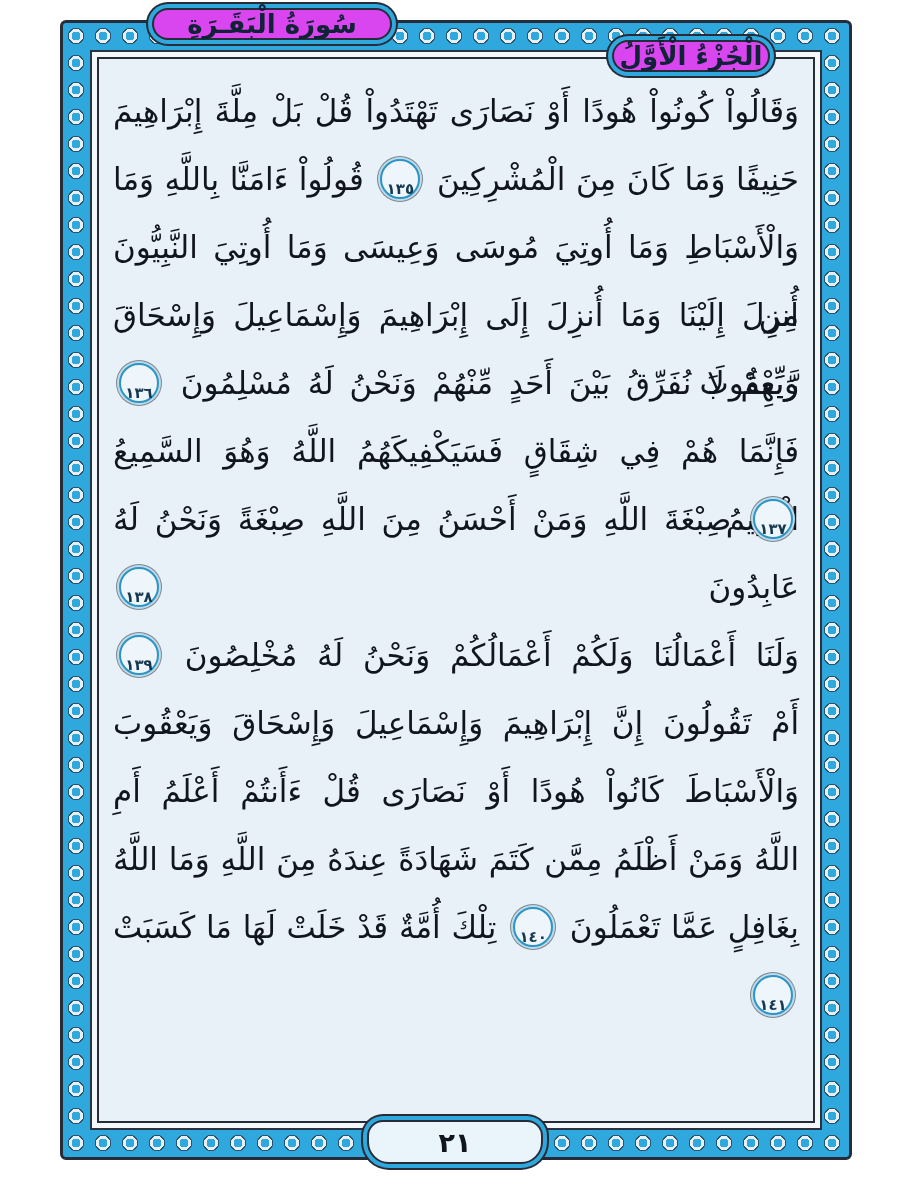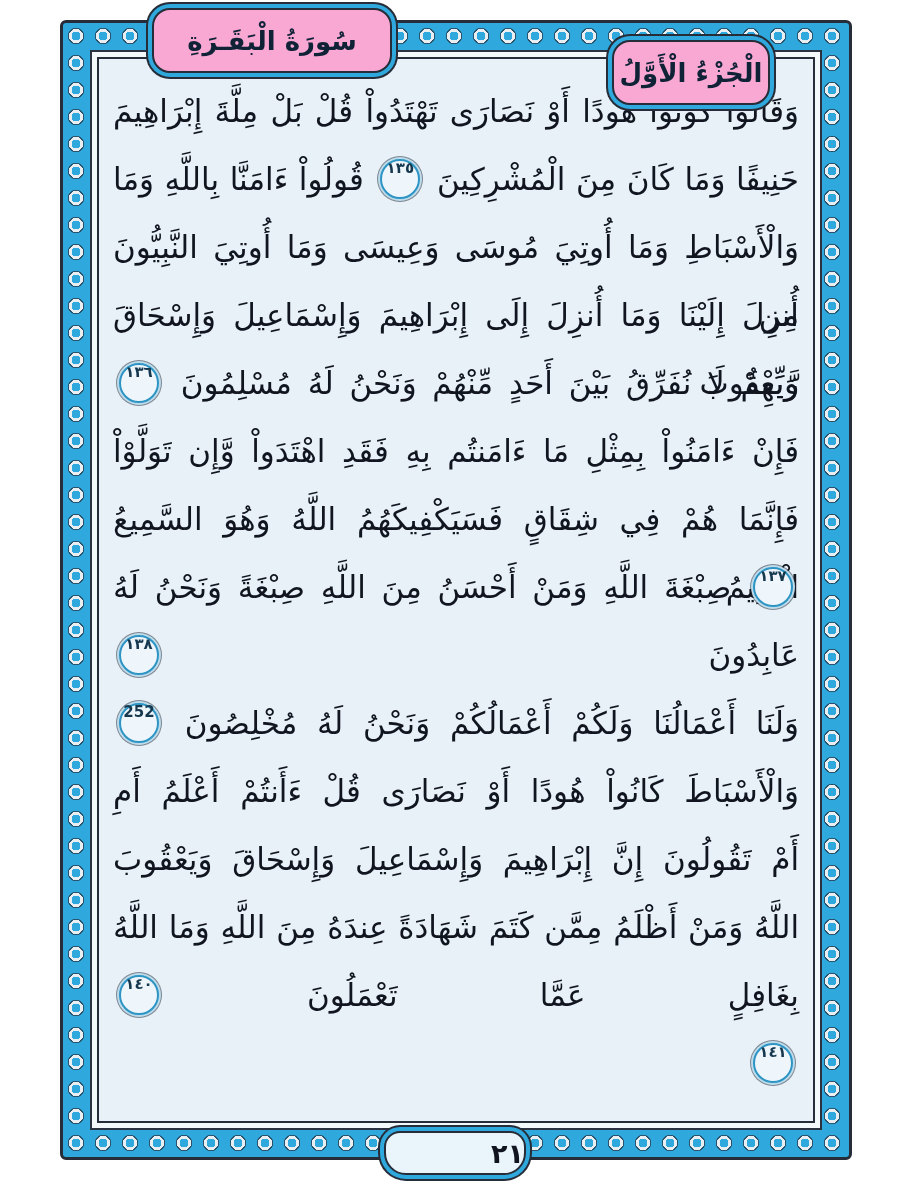--- a/index.html
+++ b/index.html
@@ -62,67 +62,67 @@
     white-space:normal;
     overflow:visible;
   }
   .qt{letter-spacing:0;}
 
   
   .ayah{
     display:inline-flex;
     width:36px;height:36px;
     border-radius:50%;
-    align-items:flex-start;justify-content:center;
+    align-items:flex-end;justify-content:center;
     background:#eef6fb;
     border:2px solid #2e94c4;
     box-shadow:0 0 0 2px #bcdcec, 0 0 0 3px rgba(38,44,56,.55);
     vertical-align:middle;
     margin:0 6px;
     position:relative;top:-3px;
   }
   .ayah .anum{
     font-size:15px;
     font-weight:700;
     color:#16384f;
     line-height:1;
   }
 
   
   .cartouche{
     position:absolute;
     top:8px;
-    height:65px;
+    height:32px;
     box-sizing:border-box;
-    background:#f9a8d4;
+    background:#d946ef;
     border:2px solid #262c38;
     border-radius:18px;
     box-shadow:0 0 0 4px #2fa8dd, 0 0 0 6px #262c38;
     display:flex;align-items:center;justify-content:center;
     z-index:6;
     color:#0f2236;
     font-weight:700;
     font-size:26px;
   }
   .cartouche-surah{left:152px;width:240px;}
   .cartouche-juz{left:612px;width:158px;margin-top:32px;}
 
   
   .page-tab{
     position:absolute;
     left:50%;
     transform:translateX(-50%);
-    bottom:25px;
-    width:142px;height:44px;
+    bottom:36px;
+    width:176px;height:44px;
     box-sizing:border-box;
     background:#eaf4fb;
     border:2px solid #262c38;
     border-radius:16px 16px 22px 22px;
     box-shadow:0 0 0 4px #2fa8dd, 0 0 0 6px #262c38;
-    display:flex;align-items:center;justify-content:flex-start;
+    display:flex;align-items:center;justify-content:center;
     z-index:6;
     color:#10151f;
     font-weight:700;
     font-size:27px;
   }
 </style>
 </head>
 <body>
 
 <div class="page">
@@ -132,37 +132,36 @@
       <div class="lines" id="lines">
           <div class="qline"><span class="qt">وَقَالُواْ كُونُواْ هُودًا أَوْ نَصَارَى تَهْتَدُواْ قُلْ بَلْ مِلَّةَ إِبْرَاهِيمَ</span></div>
           <div class="qline"><span class="qt">حَنِيفًا وَمَا كَانَ مِنَ الْمُشْرِكِينَ</span> <span class="ayah">
               <span class="anum">١٣٥</span>
             </span> <span class="qt">قُولُواْ ءَامَنَّا بِاللَّهِ وَمَا</span></div>
           <div class="qline"><span class="qt">وَالْأَسْبَاطِ وَمَا أُوتِيَ مُوسَى وَعِيسَى وَمَا أُوتِيَ النَّبِيُّونَ مِن</span></div>
           <div class="qline"><span class="qt">أُنزِلَ إِلَيْنَا وَمَا أُنزِلَ إِلَى إِبْرَاهِيمَ وَإِسْمَاعِيلَ وَإِسْحَاقَ وَيَعْقُوبَ</span></div>
           <div class="qline"><span class="qt">رَّبِّهِمْ لَا نُفَرِّقُ بَيْنَ أَحَدٍ مِّنْهُمْ وَنَحْنُ لَهُ مُسْلِمُونَ</span> <span class="ayah">
               <span class="anum">١٣٦</span>
             </span></div>
-          <div class="qline"><span class="qt">فَإِنْ ءَامَنُواْ بِمِثْلِ مَا ءَامَنتُم بِهِ فَقَدِ اهْتَدَواْ وَّإِن تَوَلَّوْاْ</span></div>
           <div class="qline"><span class="qt">فَإِنَّمَا هُمْ فِي شِقَاقٍ فَسَيَكْفِيكَهُمُ اللَّهُ وَهُوَ السَّمِيعُ الْعَلِيمُ</span></div>
           <div class="qline"><span class="ayah">
               <span class="anum">١٣٧</span>
             </span> <span class="qt">صِبْغَةَ اللَّهِ وَمَنْ أَحْسَنُ مِنَ اللَّهِ صِبْغَةً وَنَحْنُ لَهُ</span></div>
           <div class="qline"><span class="qt">عَابِدُونَ</span> <span class="ayah">
               <span class="anum">١٣٨</span>
             </span> </div>
           <div class="qline"><span class="qt">وَلَنَا أَعْمَالُنَا وَلَكُمْ أَعْمَالُكُمْ وَنَحْنُ لَهُ مُخْلِصُونَ</span> <span class="ayah">
-              <span class="anum">252</span>
+              <span class="anum">١٣٩</span>
             </span></div>
+          <div class="qline"><span class="qt">أَمْ تَقُولُونَ إِنَّ إِبْرَاهِيمَ وَإِسْمَاعِيلَ وَإِسْحَاقَ وَيَعْقُوبَ</span></div>
           <div class="qline"><span class="qt">وَالْأَسْبَاطَ كَانُواْ هُودًا أَوْ نَصَارَى قُلْ ءَأَنتُمْ أَعْلَمُ أَمِ</span></div>
-          <div class="qline"><span class="qt">أَمْ تَقُولُونَ إِنَّ إِبْرَاهِيمَ وَإِسْمَاعِيلَ وَإِسْحَاقَ وَيَعْقُوبَ</span></div>
           <div class="qline"><span class="qt">اللَّهُ وَمَنْ أَظْلَمُ مِمَّن كَتَمَ شَهَادَةً عِندَهُ مِنَ اللَّهِ وَمَا اللَّهُ</span></div>
           <div class="qline"><span class="qt">بِغَافِلٍ عَمَّا تَعْمَلُونَ</span> <span class="ayah">
               <span class="anum">١٤٠</span>
-            </span> </div>
+            </span> <span class="qt">تِلْكَ أُمَّةٌ قَدْ خَلَتْ لَهَا مَا كَسَبَتْ</span></div>
           <div class="qline"> <span class="ayah">
               <span class="anum">١٤١</span>
             </span></div>
         </div>
     </div>
   </div>
 
   <div class="cartouche cartouche-surah">
     <span>سُورَةُ الْبَقَـرَةِ</span>
   </div>

